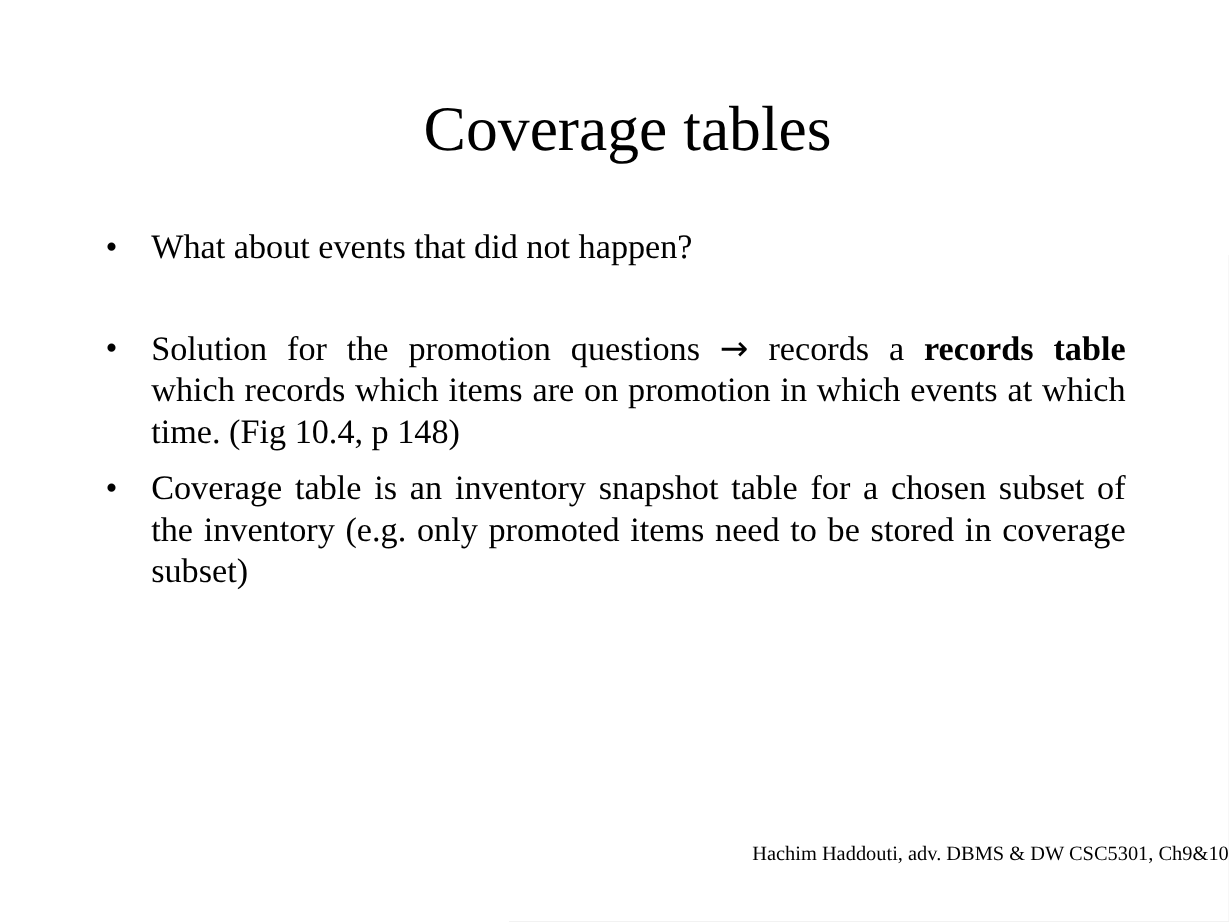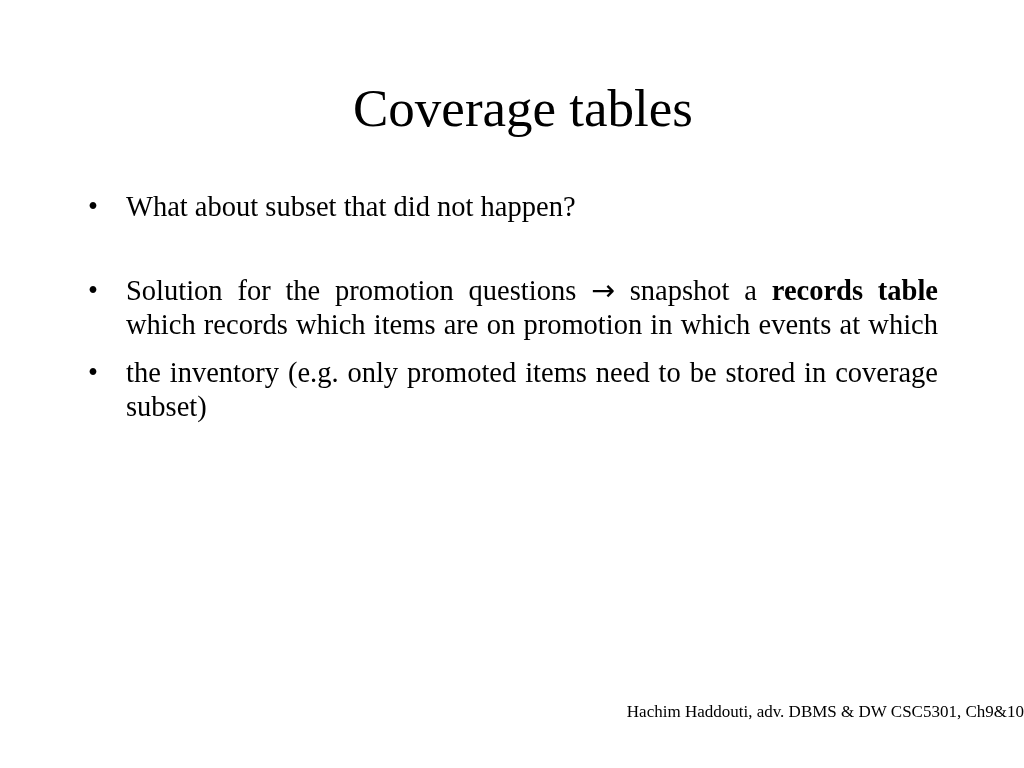--- a/index.html
+++ b/index.html
@@ -48,35 +48,37 @@
 
 <div class="slide">
 
   <h1 class="title">Coverage tables</h1>
 
   <div class="content">
 
     <div class="bullet b1">
       <span class="dot">•</span>
       <div class="btext">
-        <div class="line lleft">What about subset that did not happen?</div>
+        <div class="line lleft">What about events that did not happen?</div>
       </div>
     </div>
 
     <div class="bullet b2">
       <span class="dot">•</span>
       <div class="btext">
-        <div class="line just"><span>Solution for the promotion questions </span><span class="arrow">→</span><span> snapshot a </span><span class="bold">records table</span></div>
+        <div class="line just"><span>Solution for the promotion questions </span><span class="arrow">→</span><span> records a </span><span class="bold">records table</span></div>
         <div class="line just">which records which items are on promotion in which events at which</div>
+        <div class="line lleft">time. (Fig 10.4, p 148)</div>
       </div>
     </div>
 
     <div class="bullet b3">
       <span class="dot">•</span>
       <div class="btext">
+        <div class="line just">Coverage table is an inventory snapshot table for a chosen subset of</div>
         <div class="line just">the inventory (e.g. only promoted items need to be stored in coverage</div>
         <div class="line lleft">subset)</div>
       </div>
     </div>
 
   </div>
 
   <div class="footer">Hachim Haddouti, adv. DBMS &amp; DW CSC5301, Ch9&amp;10</div>
 
 </div>

